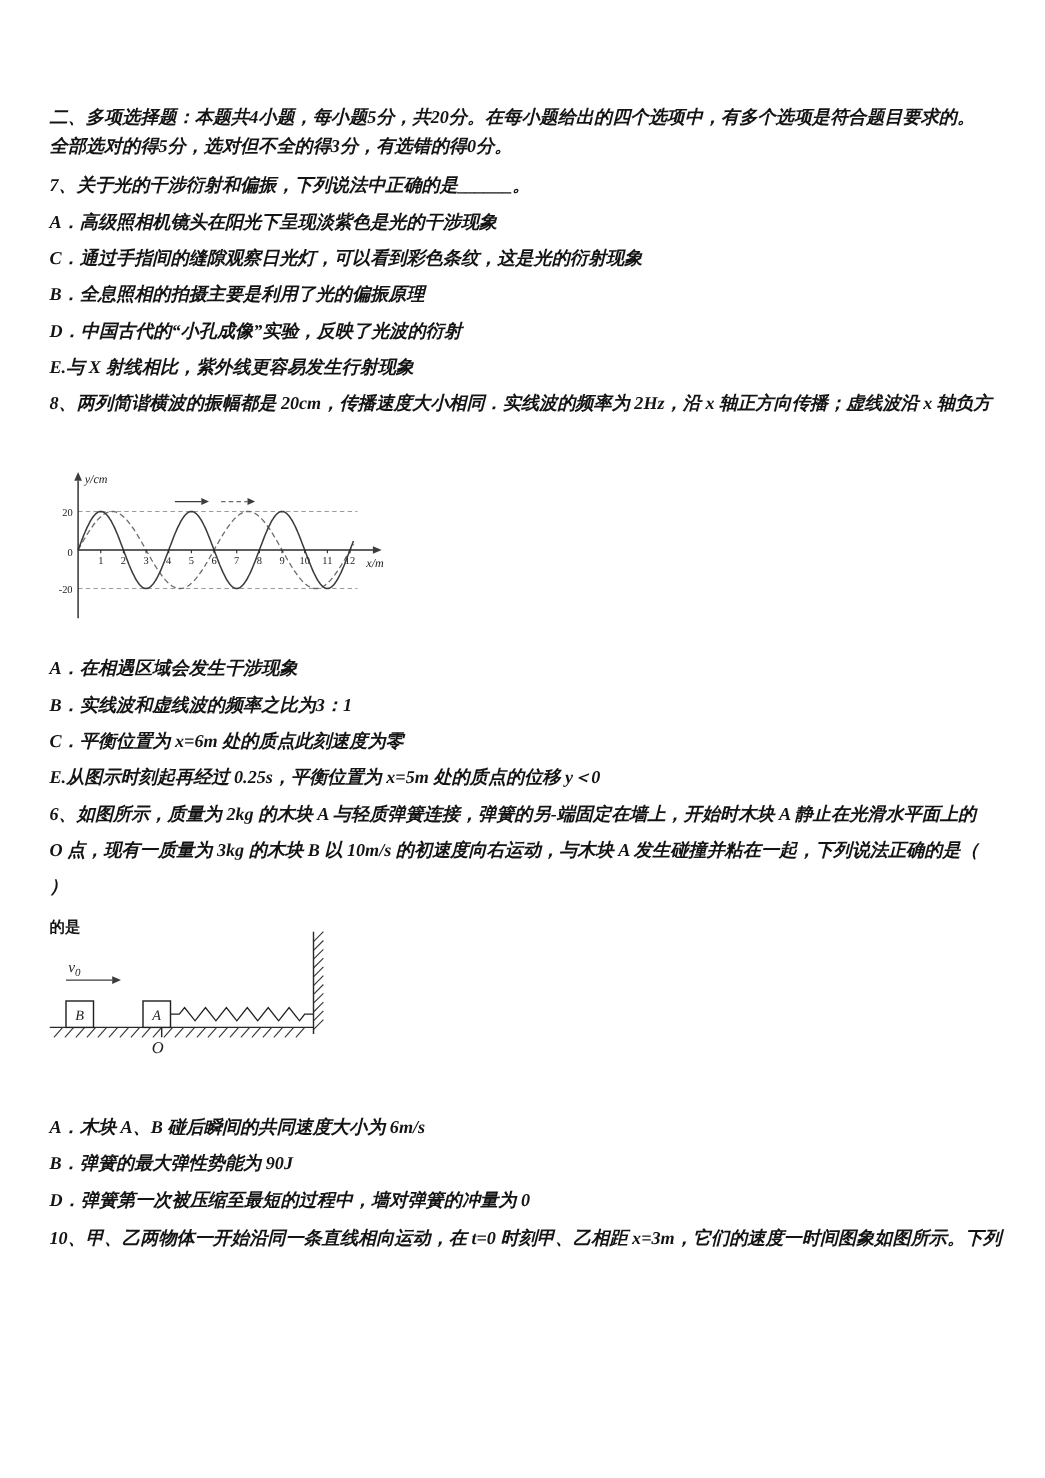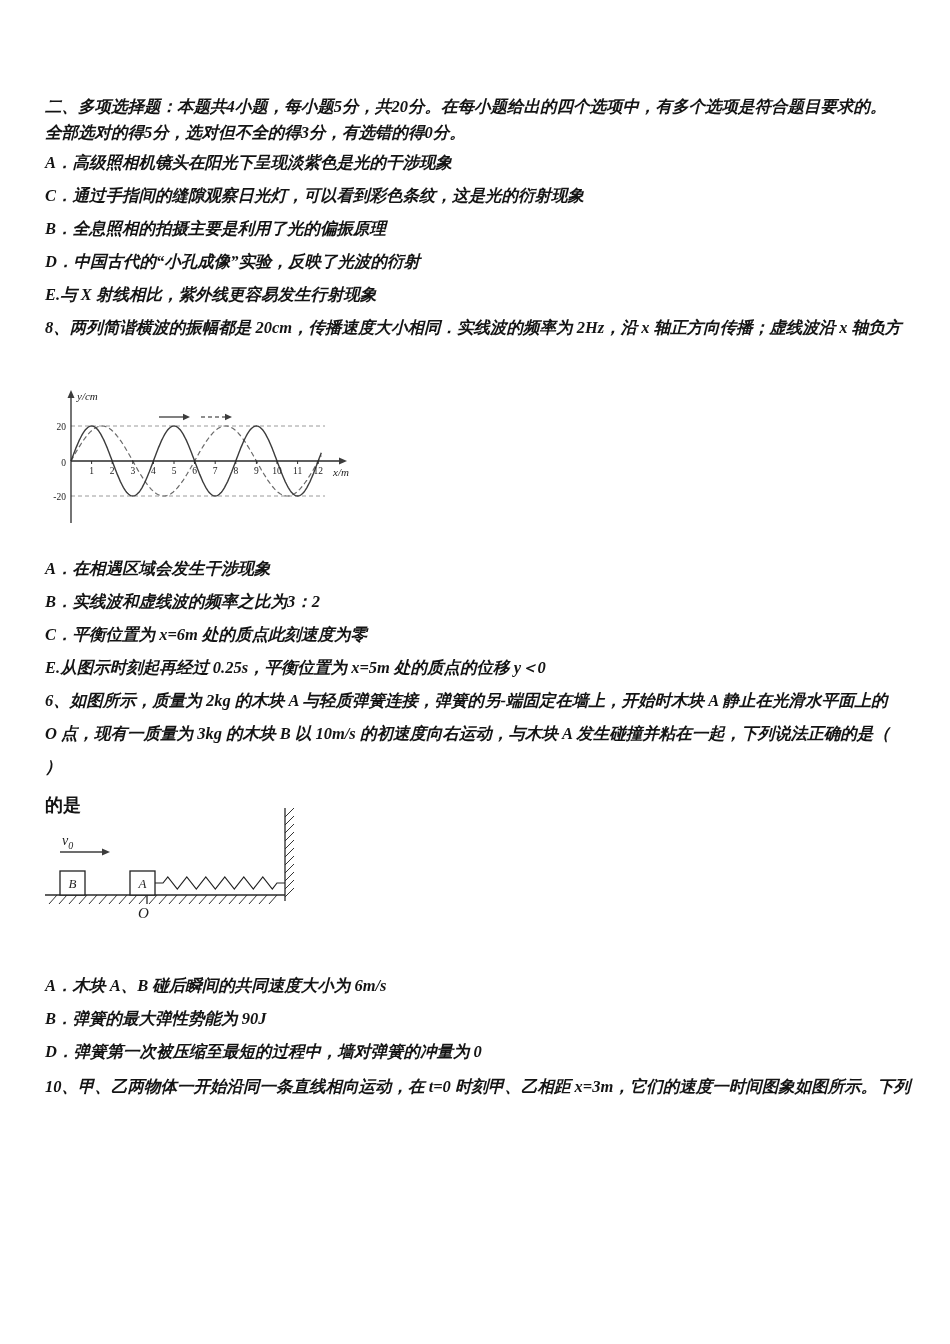--- a/index.html
+++ b/index.html
@@ -36,36 +36,37 @@
   .alabel { font-size: 11px; font-style: italic; }
   .hatch line { stroke: #333; stroke-width: 1; }
   .blk { fill: #ffffff; stroke: #222; stroke-width: 1.3; }
   .spring { stroke: #222; stroke-width: 1.2; fill: none; }
   .ital { font-style: italic; }
   .blklabel { font-size: 13px; }
   .vlabel { font-size: 14px; }
   .olabel { font-size: 15px; }
 
   .q9-fig-wrap { position: relative; margin-top: 22px; height: 134px; }
-  .fragment { position: absolute; top: -10px; left: 0; line-height: 20px; font-size: 18px; }
+  .fragment { position: absolute; top: -10px; left: 0; line-height: 20px; font-size: 14px; }
   .q9-options { margin-top: 30px; }
   .q8-options { margin-top: 14px; }
   .q10 { margin-top: 2px; }
 </style>
 </head>
 <body>
 
 <div>
 
   <div class="hdr">
     <p class="line">二、多项选择题：本题共4小题，每小题5分，共20分。在每小题给出的四个选项中，有多个选项是符合题目要求的。</p>
     <p class="line">全部选对的得5分，选对但不全的得3分，有选错的得0分。</p>
   </div>
 
   <section>
+    <p class="line q7-stem">7、关于光的干涉衍射和偏振，下列说法中正确的是______。</p>
     <p class="line">A．高级照相机镜头在阳光下呈现淡紫色是光的干涉现象</p>
     <p class="line">C．通过手指间的缝隙观察日光灯，可以看到彩色条纹，这是光的衍射现象</p>
     <p class="line">B．全息照相的拍摄主要是利用了光的偏振原理</p>
     <p class="line">D．中国古代的“小孔成像”实验，反映了光波的衍射</p>
     <p class="line">E.与 X 射线相比，紫外线更容易发生行射现象</p>
   </section>
 
   <section>
     <p class="line">8、两列简谐横波的振幅都是 20cm，传播速度大小相同．实线波的频率为 2Hz，沿 x 轴正方向传播；虚线波沿 x 轴负方</p>
 
@@ -120,21 +121,21 @@
             <line x1="252.60000000000002" y1="75" x2="252.60000000000002" y2="78" stroke="#2a2a2a" stroke-width="1"></line>
             <text x="252.60000000000002" y="88" text-anchor="middle">11</text>
             <line x1="273.20000000000005" y1="75" x2="273.20000000000005" y2="78" stroke="#2a2a2a" stroke-width="1"></line>
             <text x="273.20000000000005" y="88" text-anchor="middle">12</text>
           </g>
       </svg>
     </div>
 
     <div class="q8-options">
       <p class="line">A．在相遇区域会发生干涉现象</p>
-      <p class="line">B．实线波和虚线波的频率之比为3：2</p>
+      <p class="line">B．实线波和虚线波的频率之比为3：1</p>
       <p class="line">C．平衡位置为 x=6m 处的质点此刻速度为零</p>
       <p class="line">E.从图示时刻起再经过 0.25s，平衡位置为 x=5m 处的质点的位移 y＜0</p>
     </div>
   </section>
 
   <section>
     <p class="line">6、如图所示，质量为 2kg 的木块 A 与轻质弹簧连接，弹簧的另-端固定在墙上，开始时木块 A 静止在光滑水平面上的</p>
     <p class="line">O 点，现有一质量为 3kg 的木块 B 以 10m/s 的初速度向右运动，与木块 A 发生碰撞并粘在一起，下列说法正确的是（</p>
     <p class="line">）</p>
 

